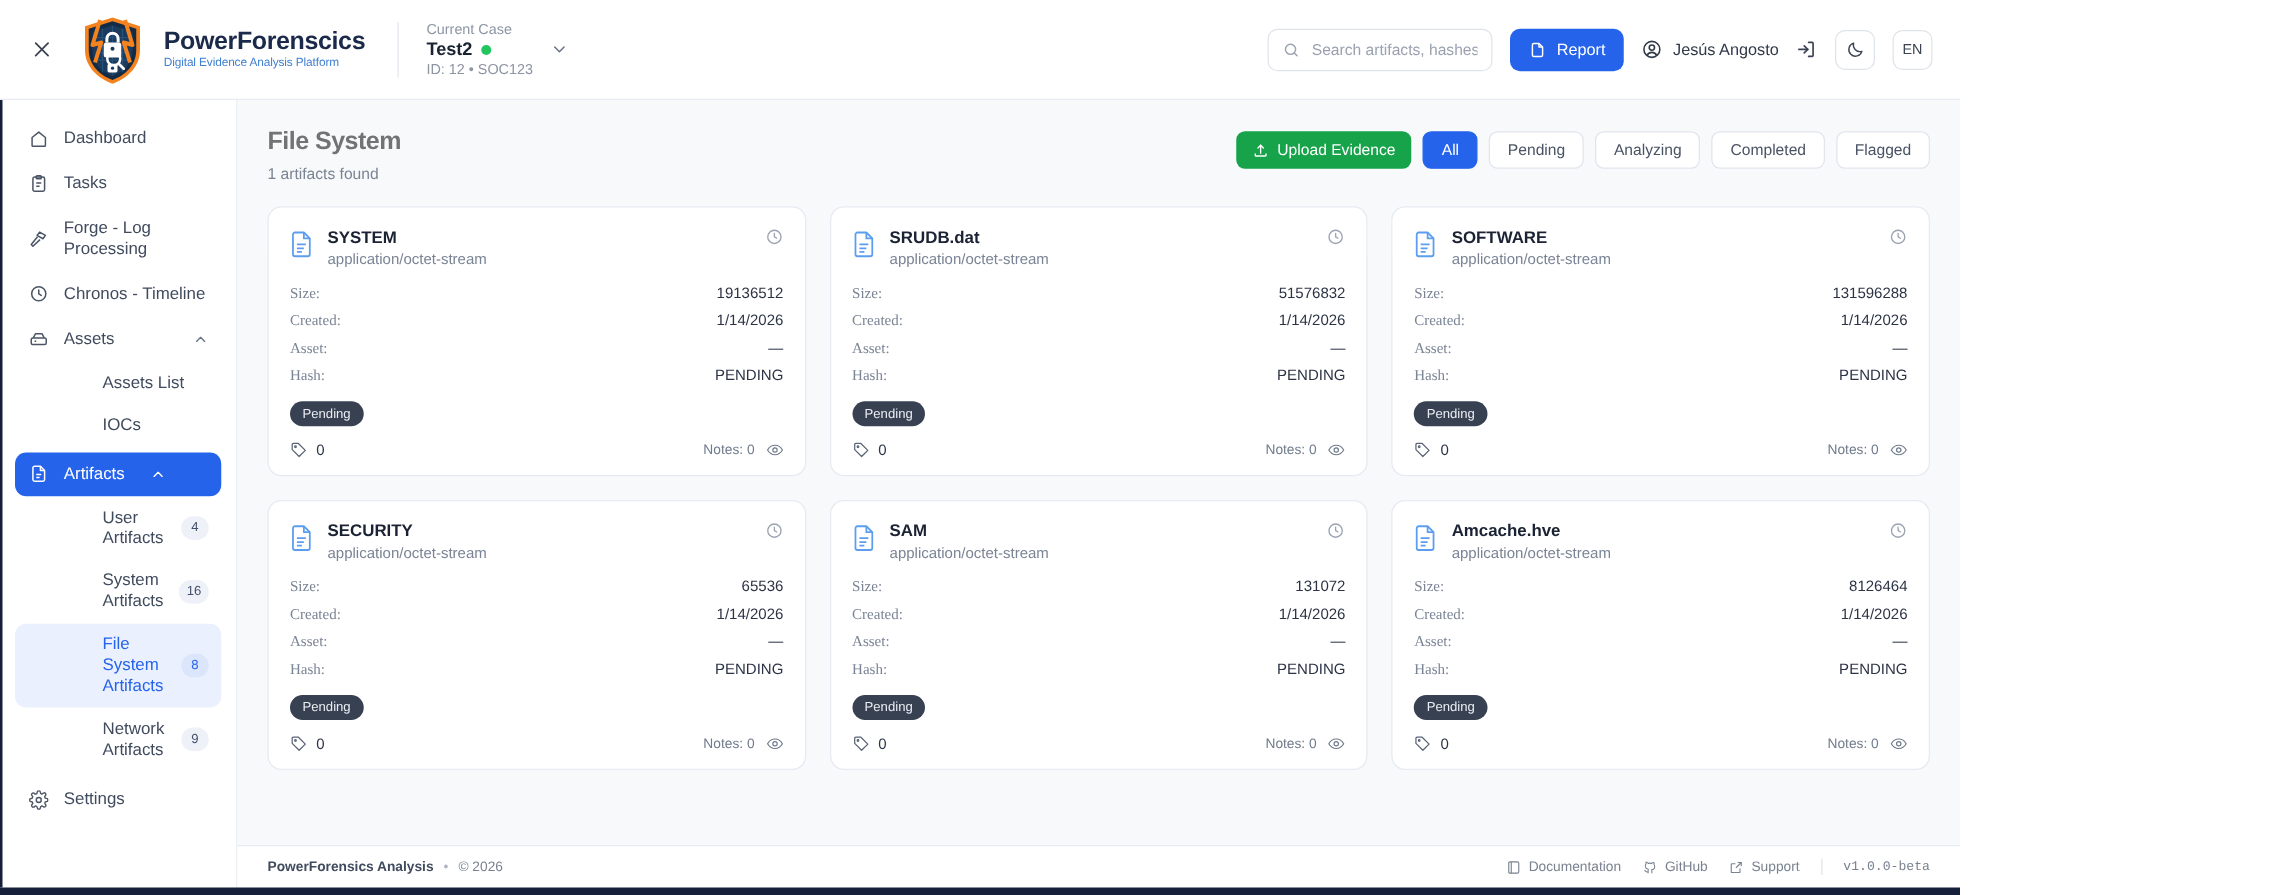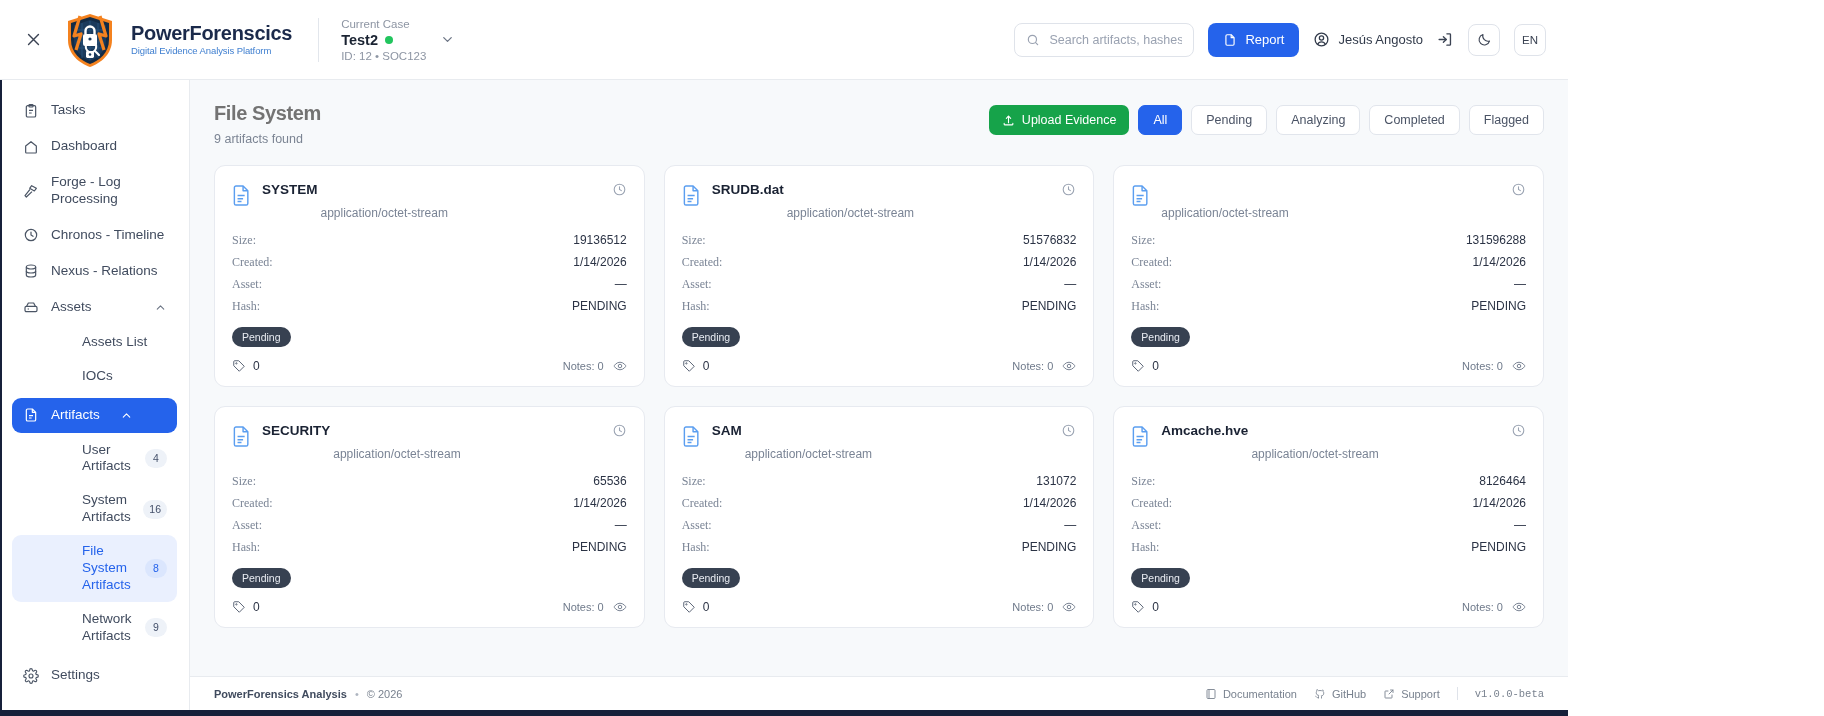--- a/index.html
+++ b/index.html
@@ -126,23 +126,23 @@
   .grid {
     margin-top: 19px;
     display: grid; grid-template-columns: repeat(3, 1fr); gap: 19px;
   }
   .card {
     background: #ffffff; border: 1px solid #e7eaf0; border-radius: 11px;
     padding: 16px 17px 13px 17px; position: relative;
   }
   .card-top { display: flex; align-items: flex-start; gap: 11px; }
   .file-ico { width: 19px; height: 23px; flex: 0 0 19px; margin-top: 2px; }
-  .card-titles { display: flex; flex-direction: row; gap: 3px; flex: 1 1 auto; min-width: 0; }
+  .card-titles { display: flex; flex-direction: column; gap: 3px; flex: 1 1 auto; min-width: 0; }
   .card-name { font-size: 13.5px; font-weight: bold; color: #1a2233; }
-  .card-mime { font-size: 12px; color: #7a8495; margin-top: 24px; }
+  .card-mime { font-size: 12px; color: #7a8495; }
   .clock-ico { position: absolute; top: 16px; right: 17px; color: #9aa3b2; }
 
   .kv-list { margin-top: 13px; display: flex; flex-direction: column; gap: 7px; }
   .kv { display: flex; align-items: baseline; font-size: 12px; }
   .kv .k { color: #7a8495; flex: 0 0 auto; font-family: Liberation Serif, serif; }
   .kv .v { margin-left: auto; color: #2b3345; text-align: right; }
 
   .pill {
     display: inline-flex; align-items: center; height: 20px; padding: 0 10px;
     border-radius: 10px; background: #374151; color: #e9ecf2; font-size: 10.5px;
@@ -289,35 +289,35 @@
     </div>
   </div>
 
   <div class="body-row">
 
     <div class="sidebar">
 
       <div class="nav-item">
         <span class="nicon">
           <svg width="16" height="16" viewBox="0 0 24 24" fill="none" stroke="currentColor" stroke-width="1.8" stroke-linejoin="round">
+              <path d="M4 10.5L12 4l8 6.5V20a1 1 0 0 1-1 1H5a1 1 0 0 1-1-1z"></path>
+            </svg>
+        </span>
+        <span class="nlabel">Dashboard</span>
+      </div>
+
+      <div class="nav-item">
+        <span class="nicon">
+          <svg width="16" height="16" viewBox="0 0 24 24" fill="none" stroke="currentColor" stroke-width="1.8" stroke-linejoin="round">
               <rect x="5" y="4" width="14" height="17" rx="2"></rect>
               <rect x="9" y="2.5" width="6" height="3.5" rx="1"></rect>
               <path d="M9 11h6M9 15h4"></path>
             </svg>
         </span>
         <span class="nlabel">Tasks</span>
-      </div>
-
-      <div class="nav-item">
-        <span class="nicon">
-          <svg width="16" height="16" viewBox="0 0 24 24" fill="none" stroke="currentColor" stroke-width="1.8" stroke-linejoin="round">
-              <path d="M4 10.5L12 4l8 6.5V20a1 1 0 0 1-1 1H5a1 1 0 0 1-1-1z"></path>
-            </svg>
-        </span>
-        <span class="nlabel">Dashboard</span>
       </div>
 
       <div class="nav-item">
         <span class="nicon">
           <svg width="16" height="16" viewBox="0 0 24 24" fill="none" stroke="currentColor" stroke-width="1.8" stroke-linejoin="round">
               <path d="M13 4l7 4-3 4-7-4z"></path>
               <path d="M10.5 9.5L3 19l2 2 8.5-8"></path>
             </svg>
         </span>
         <span class="nlabel">Forge - Log Processing</span>
@@ -326,30 +326,20 @@
       <div class="nav-item">
         <span class="nicon">
           <svg width="16" height="16" viewBox="0 0 24 24" fill="none" stroke="currentColor" stroke-width="1.8" stroke-linecap="round">
               <circle cx="12" cy="12" r="8.5"></circle>
               <path d="M12 7.5V12l3 2"></path>
             </svg>
         </span>
         <span class="nlabel">Chronos - Timeline</span>
       </div>
 
-      <div class="nav-item">
-        <span class="nicon">
-          <svg width="16" height="16" viewBox="0 0 24 24" fill="none" stroke="currentColor" stroke-width="1.8">
-              <ellipse cx="12" cy="6" rx="7" ry="3"></ellipse>
-              <path d="M5 6v12c0 1.7 3.1 3 7 3s7-1.3 7-3V6"></path>
-              <path d="M5 12c0 1.7 3.1 3 7 3s7-1.3 7-3"></path>
-            </svg>
-        </span>
-        <span class="nlabel">Nexus - Relations</span>
-      </div>
 
       <div class="nav-item">
         <span class="nicon">
           <svg width="16" height="16" viewBox="0 0 24 24" fill="none" stroke="currentColor" stroke-width="1.8" stroke-linejoin="round">
               <rect x="3" y="11" width="18" height="8" rx="2"></rect>
               <path d="M5.5 11L8 6h8l2.5 5"></path>
               <path d="M7 15h2"></path>
             </svg>
         </span>
         <span class="nlabel">Assets</span>
@@ -411,21 +401,21 @@
         <span class="nlabel">Settings</span>
       </div>
     </div>
 
     <div class="main">
       <div class="main-inner">
 
         <div class="page-head">
           <div class="page-head-left">
             <div class="page-title">File System</div>
-            <div class="page-sub">9 artifacts found</div>
+            <div class="page-sub">1 artifacts found</div>
           </div>
 
           <div class="actions">
             <button class="upload-btn">
               <span style="display:flex">
                 <svg width="13" height="13" viewBox="0 0 24 24" fill="none" stroke="currentColor" stroke-width="2" stroke-linecap="round" stroke-linejoin="round">
                     <path d="M12 16V4"></path>
                     <path d="M8 8l4-4 4 4"></path>
                     <path d="M4 17v2a1 1 0 0 0 1 1h14a1 1 0 0 0 1-1v-2"></path>
                   </svg>
@@ -554,20 +544,21 @@
                   <circle cx="12" cy="12" r="8.5"></circle>
                   <path d="M12 7.5V12l3 1.8"></path>
                 </svg></div>
               <div class="card-top">
                 <span class="file-ico"><svg width="19" height="23" viewBox="0 0 24 28" fill="none" stroke="#5b9ef0" stroke-width="1.8" stroke-linejoin="round">
                     <path d="M14 2H5a2 2 0 0 0-2 2v20a2 2 0 0 0 2 2h13a2 2 0 0 0 2-2V8z"></path>
                     <path d="M14 2v6h6"></path>
                     <path d="M7 14h9M7 18h7M7 21.5h5"></path>
                   </svg></span>
                 <div class="card-titles">
+                  <div class="card-name">SOFTWARE</div>
                   <div class="card-mime">application/octet-stream</div>
                 </div>
               </div>
               <div class="kv-list">
                 <div class="kv">
                   <span class="k">Size:</span>
                   <span class="v">131596288</span>
                 </div>
                 <div class="kv">
                   <span class="k">Created:</span>

